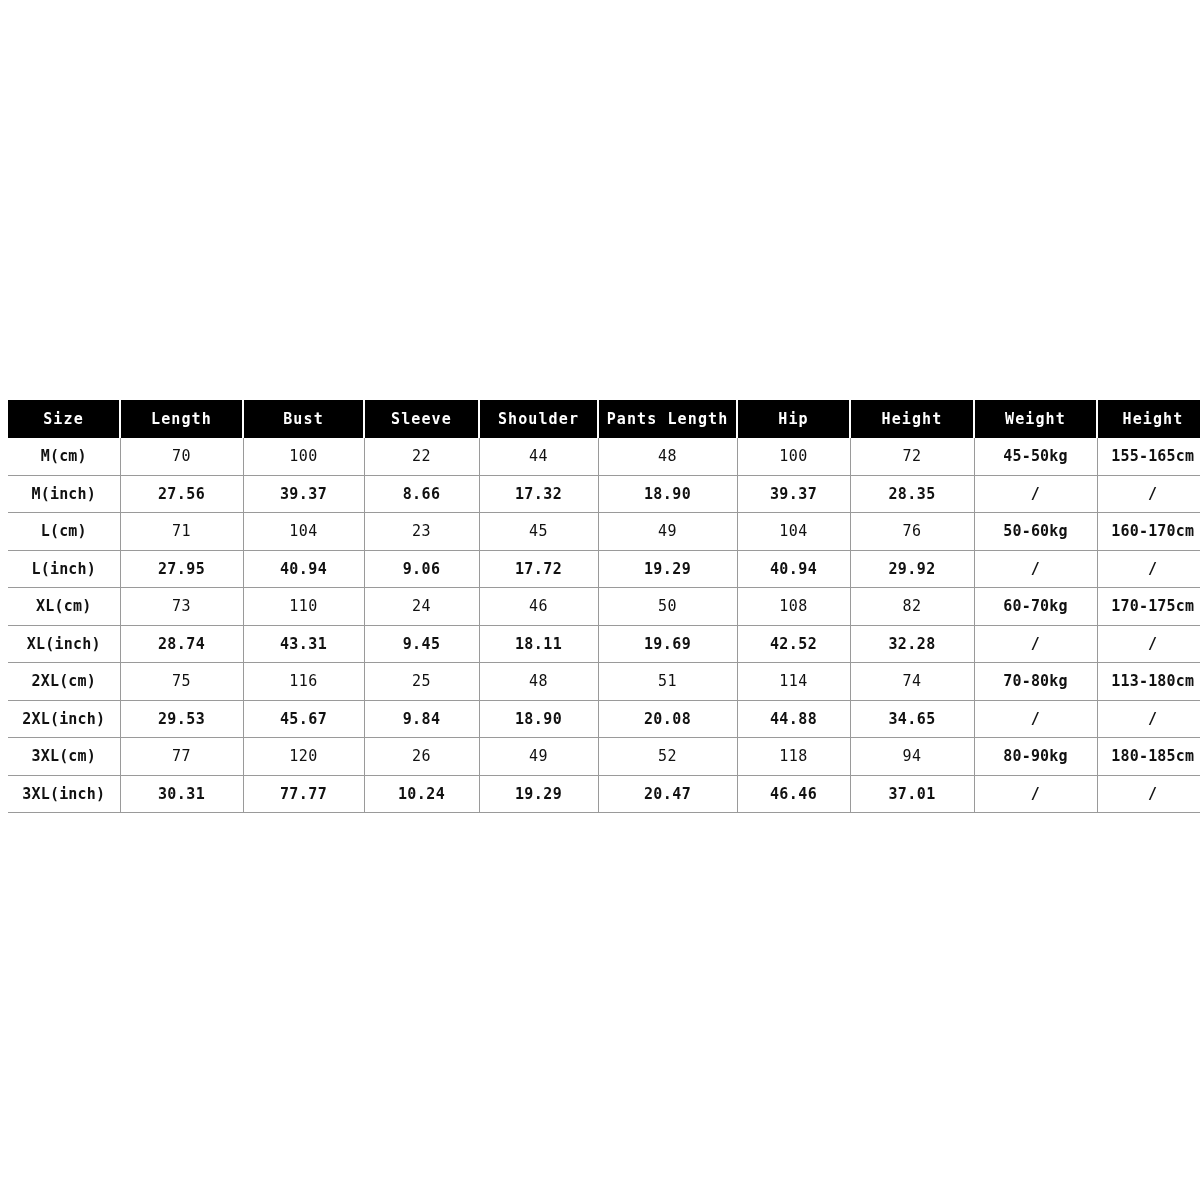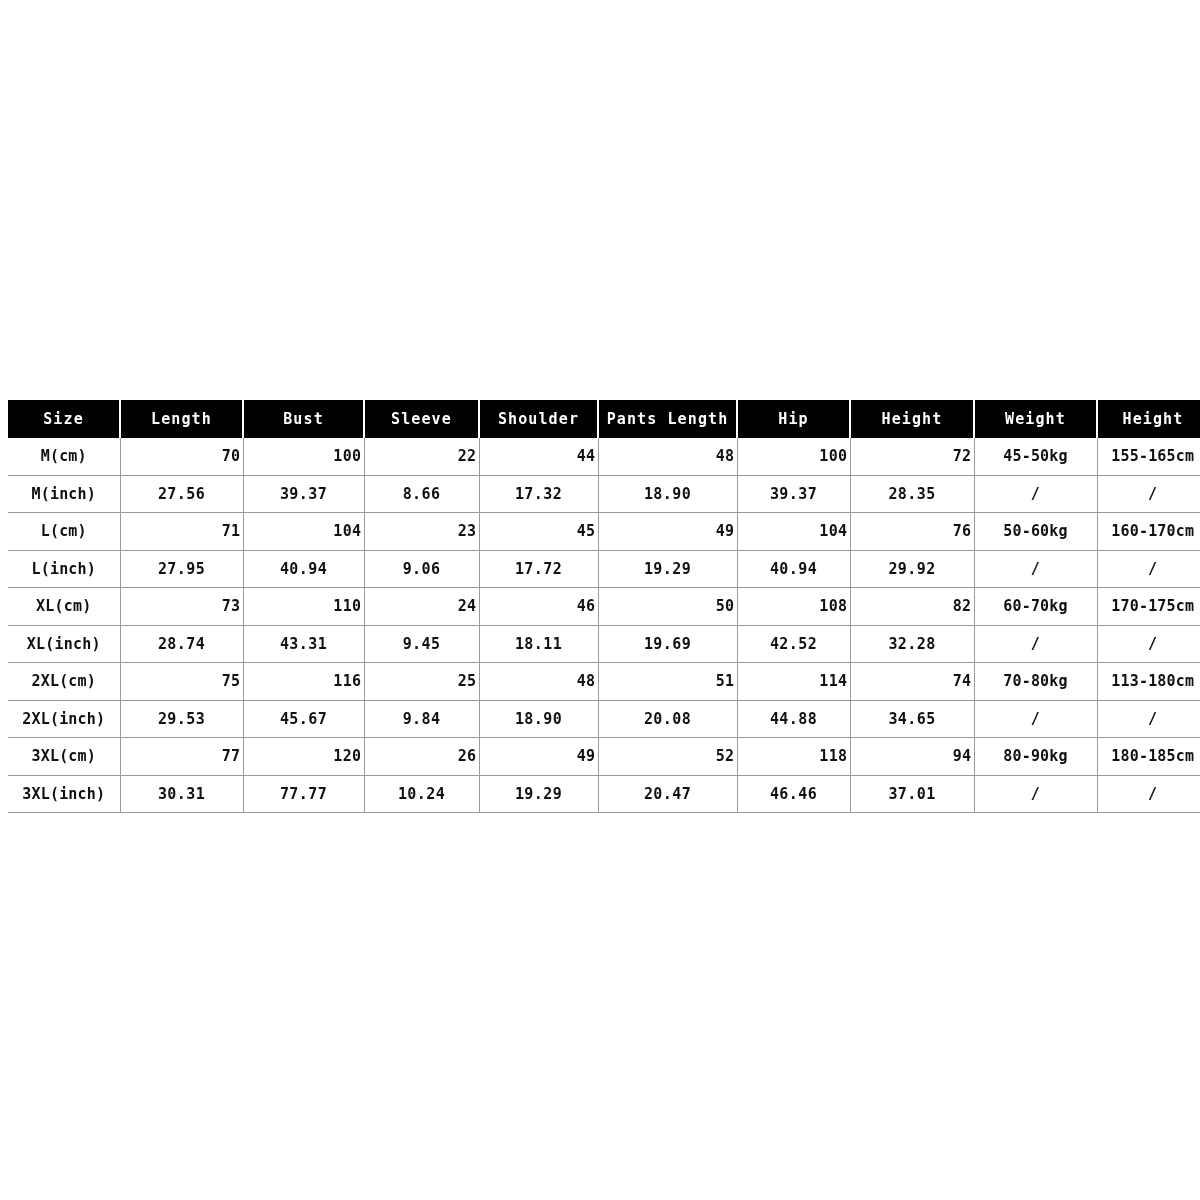--- a/index.html
+++ b/index.html
@@ -80,22 +80,21 @@
   }
 
   
   #size-chart tbody td.size-label {
     font-weight: bold;
     letter-spacing: 0.2px;
   }
 
   
   #size-chart tbody tr.row-cm td.measure {
-    font-weight: bold;
-    text-align: right;
+    font-weight: normal;
   }
   
   #size-chart tbody tr.row-inch td.measure {
     font-weight: bold;
   }
   
   #size-chart tbody td.range {
     font-weight: bold;
     letter-spacing: 0.2px;
   }

